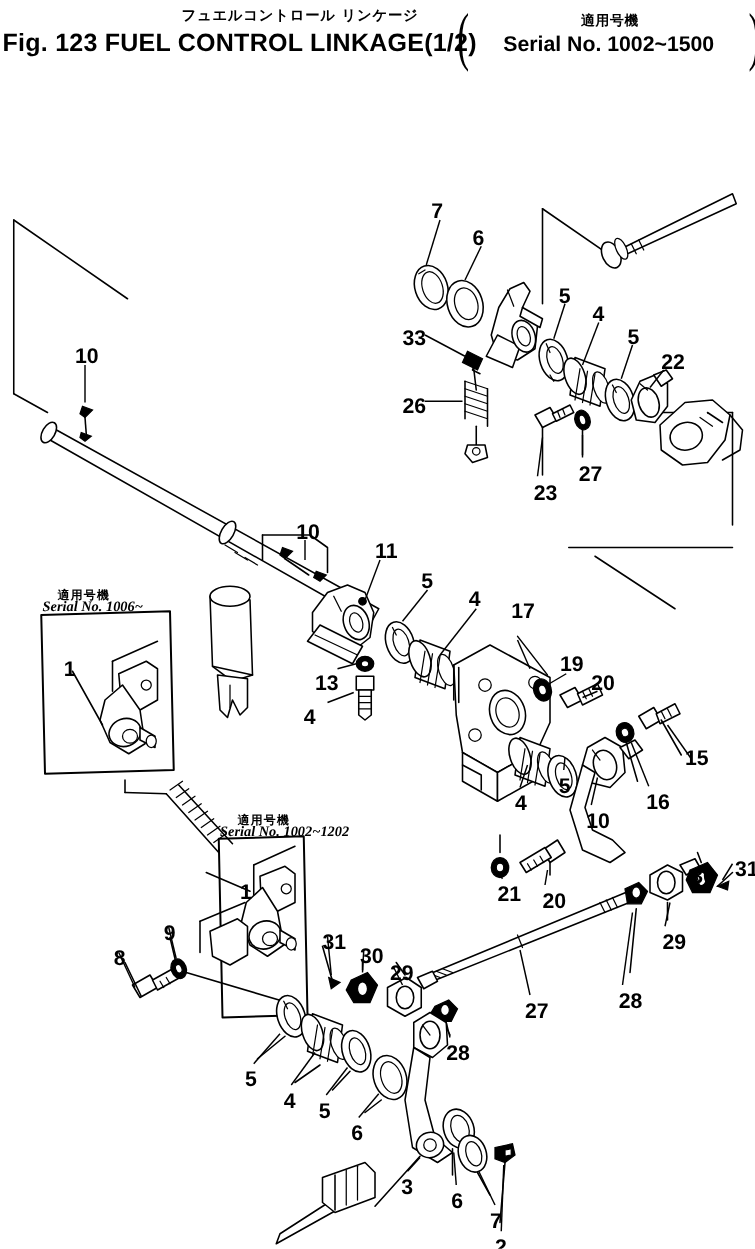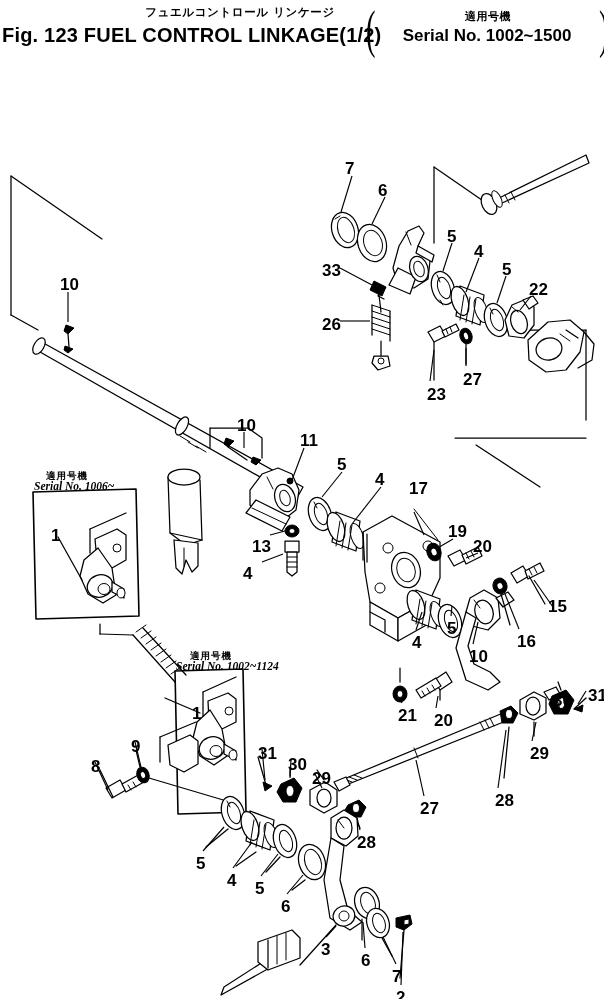--- a/index.html
+++ b/index.html
@@ -621,15 +621,15 @@
       <div class="cal" style="left: 321px; top: 941px;">3</div>
       <div class="cal" style="left: 361px; top: 952px;">6</div>
       <div class="cal" style="left: 392px; top: 968px;">7</div>
       <div class="cal" style="left: 396px; top: 989px;">2</div>
     </div>
 
   <div class="ins-jp" style="left:46px;top:470px;">適用号機</div>
   <div class="ins-sn" style="left:34px;top:480px;">Serial No. 1006~</div>
 
   <div class="ins-jp" style="left:190px;top:650px;">適用号機</div>
-  <div class="ins-sn" style="left:176px;top:660px;">Serial No. 1002~1124</div>
+  <div class="ins-sn" style="left:176px;top:660px;">Serial No. 1002~1202</div>
 
 </div>
 
 </body></html>

